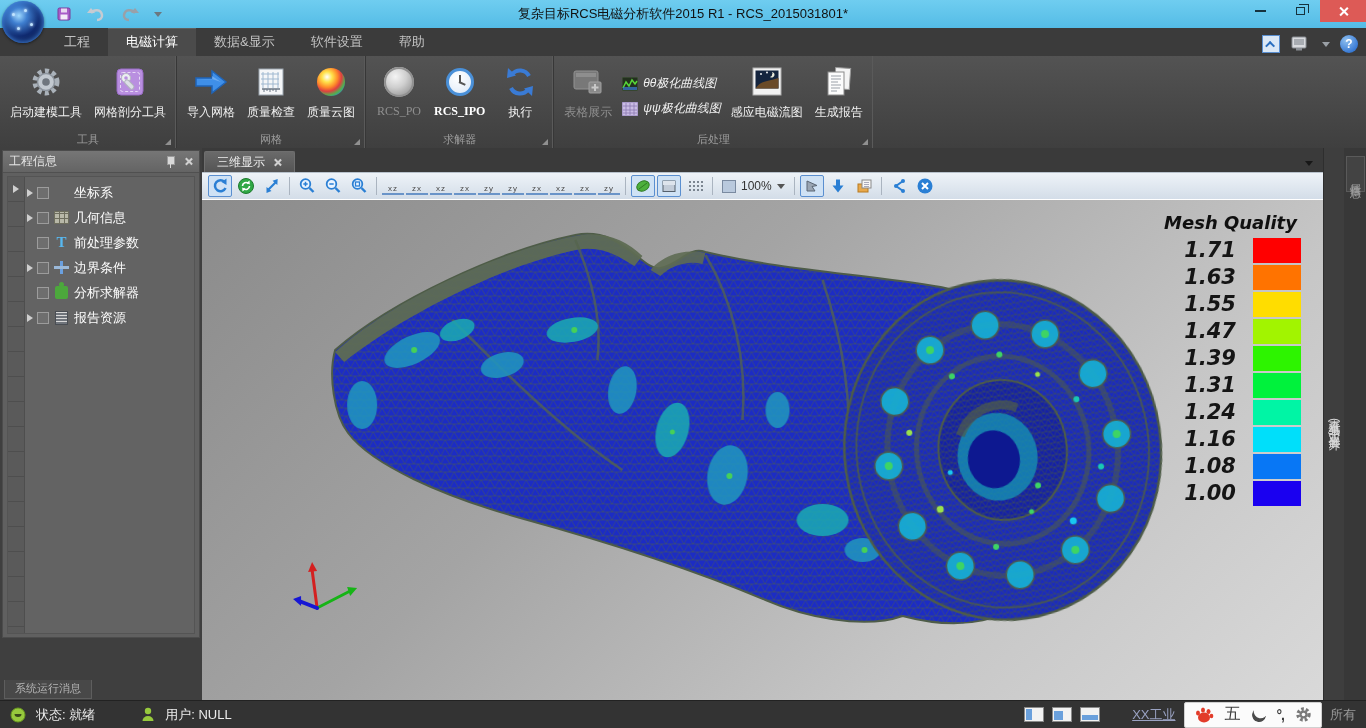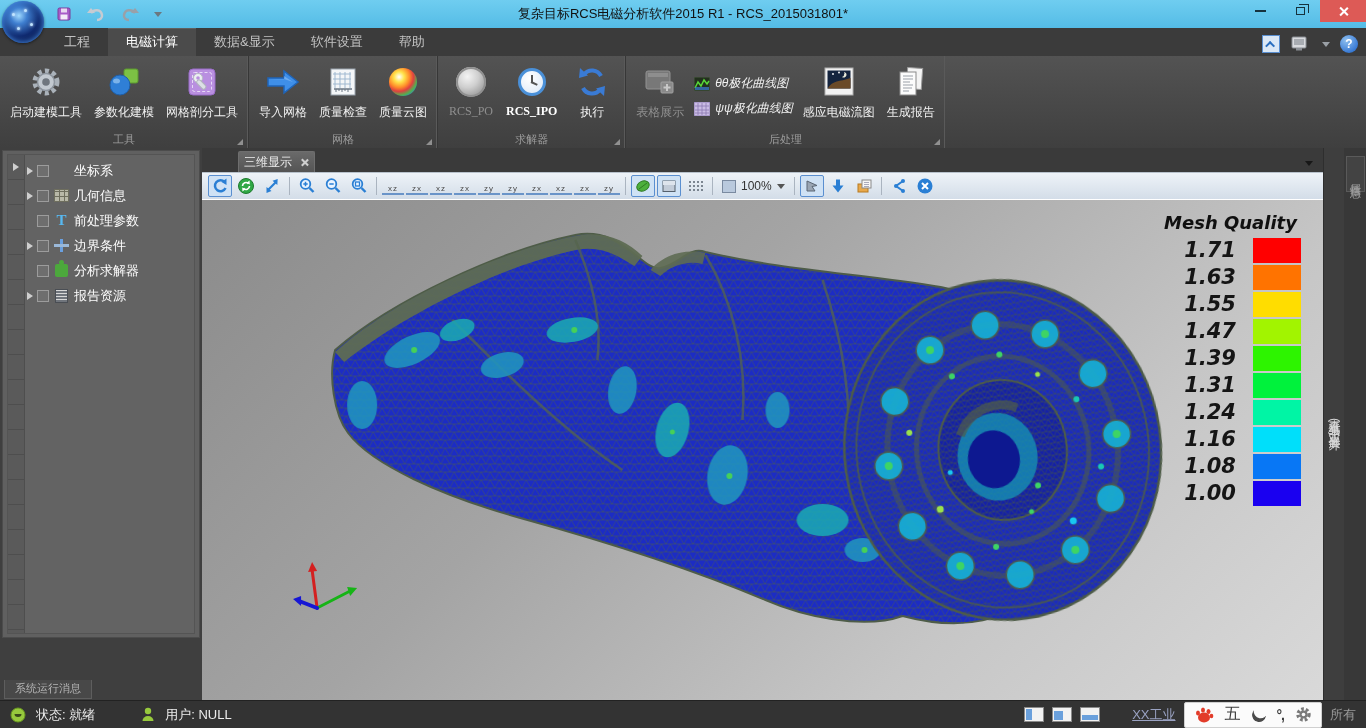--- a/index.html
+++ b/index.html
@@ -99,21 +99,21 @@
   .rcs-ic { width:14px; height:14px; background:#d04040; border-radius:3px; display:flex; align-items:center; justify-content:center; }
   .rcs-ic i { width:6px; height:6px; border:1.5px solid #fff; display:block; }
   .report-ic { width:13px; height:14px; background:#70757c; border:1px solid #4a4e54;
       background-image:repeating-linear-gradient(0deg,transparent 0 2px,#d8d8d8 2px 3px); }
   .msg-strip { height:20px; background:#3f3f3f; display:flex; align-items:flex-start; padding-left:4px; flex:0 0 auto;margin-top:42px; }
   .msg-tab { border:1px solid #5e5e5e; border-top:none; background:#484848; color:#b5b5b5; font-size:11px; padding:1px 10px 2px; }
 
   
   .view-col { flex:1 1 auto; display:flex; flex-direction:column; min-width:0; }
   .doc-tabbar { height:24px; background:#3a3a3a; display:flex; align-items:flex-end; padding-left:2px; position:relative; flex:0 0 auto; }
-  .doc-tab { height:21px; background:linear-gradient(180deg,#6a6a6a,#545454); border:1px solid #6e6e6e; border-bottom:none; display:flex; align-items:center; gap:8px; padding:0 5px; border-radius:2px 2px 0 0;margin-left:34px; }
+  .doc-tab { height:21px; background:linear-gradient(180deg,#6a6a6a,#545454); border:1px solid #6e6e6e; border-bottom:none; display:flex; align-items:center; gap:8px; padding:0 12px; border-radius:2px 2px 0 0; }
   .doc-tab-label { font-size:12px; color:#ececec; }
   .tab-x { position:relative; width:9px; height:9px; }
   .tab-x:before,.tab-x:after { content:""; position:absolute; left:4px; top:0; width:1.6px; height:9px; background:#d0d0d0; }
   .tab-x:before{transform:rotate(45deg);} .tab-x:after{transform:rotate(-45deg);}
   .tabbar-caret { position:absolute; right:10px; bottom:6px; width:0; height:0; border-left:4px solid transparent; border-right:4px solid transparent; border-top:5px solid #171717; }
 
   .view-toolbar { height:28px; background:linear-gradient(180deg,#eef3f8,#d3dde8); border-top:1px solid #b8c2cc; border-bottom:1px solid #ffffff; display:flex; align-items:center; gap:2px; padding:0 6px; flex:0 0 auto; }
   .tbtn { width:24px; height:22px; display:flex; align-items:center; justify-content:center; border-radius:2px; }
   .tbtn.pressed { border:1px solid #5a8fd0; background:#cfe2f5; }
   .tsep { width:1px; height:18px; background:#aab4c0; margin:0 3px; }
@@ -230,30 +230,20 @@
           <svg width="32" height="32">
               <circle cx="16" cy="16" r="11" fill="none" stroke="#aab2ba" stroke-width="5" stroke-dasharray="4 3.2"></circle>
               <circle cx="16" cy="16" r="8.5" fill="#c2c9d0" stroke="#8d959e" stroke-width="1.5"></circle>
               <circle cx="16" cy="16" r="3.8" fill="#6f767e"></circle>
             </svg>
         </span>
         <span class="rlabel">启动建模工具</span>
       </div>
       <div class="rbtn">
         <span class="ric">
-          <svg width="34" height="32">
-              <rect x="17" y="3" width="14" height="14" rx="2" fill="#7cc144" stroke="#5c9a2e"></rect>
-              <circle cx="13" cy="19" r="10" fill="#2f7fd6" stroke="#1f5fa8"></circle>
-              <ellipse cx="9.5" cy="15" rx="3.5" ry="2.5" fill="#8fc0ef" opacity=".8"></ellipse>
-            </svg>
-        </span>
-        <span class="rlabel">参数化建模</span>
-      </div>
-      <div class="rbtn">
-        <span class="ric">
           <svg width="32" height="32">
               <rect x="3" y="3" width="26" height="26" rx="4" fill="#b98fe0" stroke="#9a6cc8"></rect>
               <rect x="6.5" y="6.5" width="19" height="19" rx="2" fill="none" stroke="#e6d8f6" stroke-dasharray="3 2"></rect>
               <circle cx="12" cy="12" r="4.5" fill="#eceef2" stroke="#b8bcc4"></circle>
               <circle cx="12" cy="12" r="1.8" fill="#b98fe0"></circle>
               <rect x="13" y="13" width="11" height="4.5" rx="2" fill="#dcdfe6" stroke="#b0b4bc" transform="rotate(45 13 13)"></rect>
             </svg>
         </span>
         <span class="rlabel">网格剖分工具</span>
       </div>
@@ -383,20 +373,25 @@
       </div>
       <div class="rgroup-label">后处理</div>
       <span class="rgroup-corner"></span>
     </div>
   </div>
 
   <div class="main">
 
     <div class="left-col">
       <div class="project-panel">
+        <div class="panel-header">
+          <span class="panel-title">工程信息</span>
+          <span class="pin-ic"></span>
+          <span class="tab-x"></span>
+        </div>
         <div class="tree">
           <div class="tree-gutter">
             <span class="gutter-arrow tri-right"></span>
           </div>
           <div class="tree-rows">
             <div class="trow">
               <span class="tri-right"></span>
               <span class="cbox"></span>
               <span class="ticon coord-ic">
                   <i></i>

